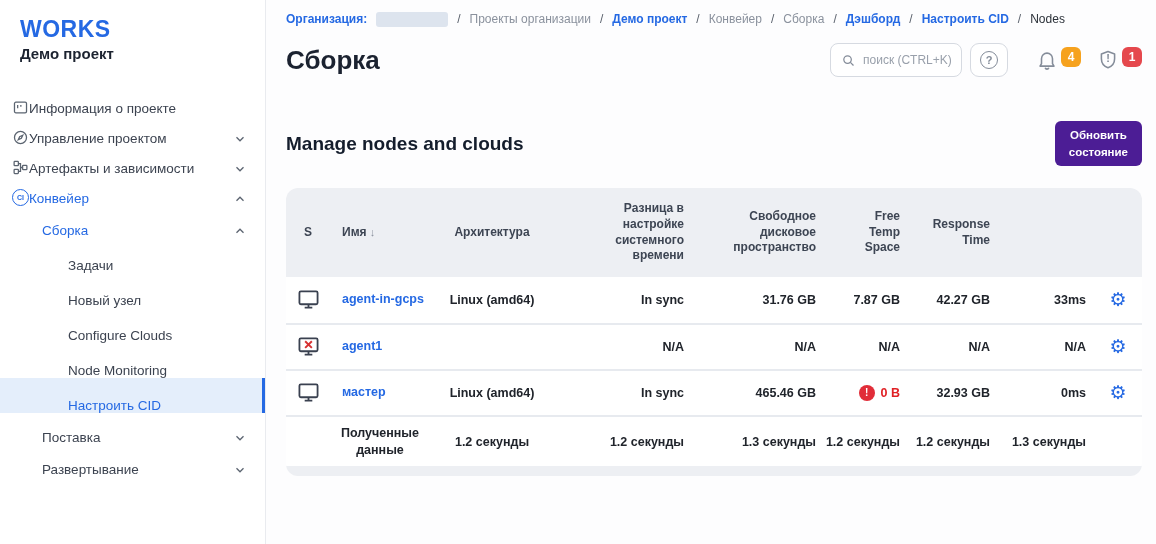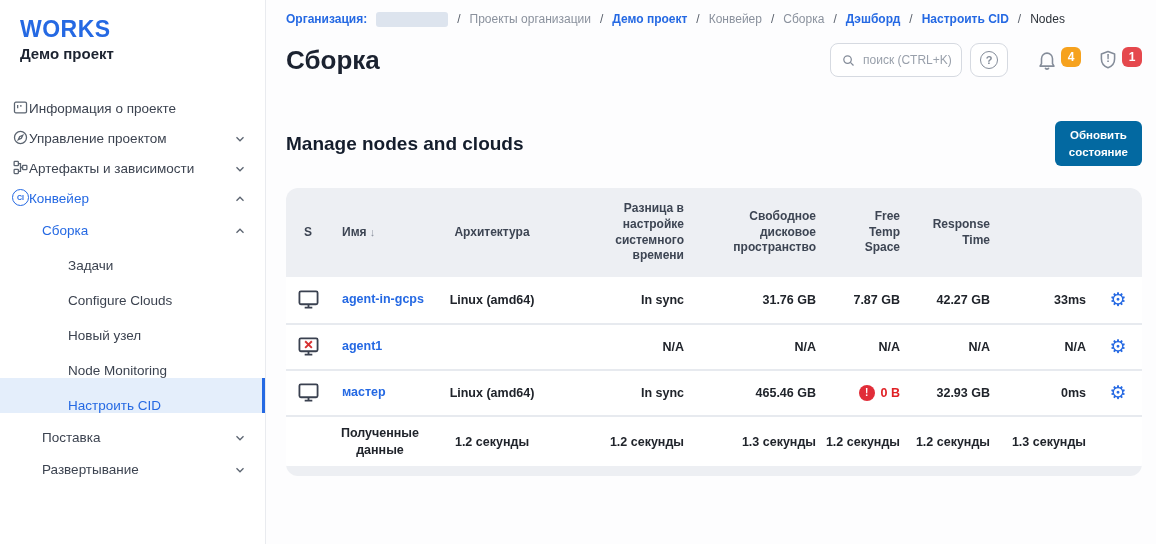--- a/index.html
+++ b/index.html
@@ -41,21 +41,21 @@
   .search-box input::placeholder { color:#99a0ab; }
   .help-btn { width:38px; height:34px; border:1px solid #d6dae1; border-radius:9px; background:#fff; margin-left:8px; display:flex; align-items:center; justify-content:center; cursor:pointer; }
   .help-circle { width:18px; height:18px; border:1.4px solid #848c99; border-radius:50%; color:#848c99; font-size:11px; font-weight:700; display:flex; align-items:center; justify-content:center; }
   .icon-group { display:flex; align-items:flex-start; margin-left:28px; cursor:pointer; }
   .icon-group + .icon-group { margin-left:16px; }
   .count-badge { min-width:20px; height:20px; border-radius:6px; color:#fff; font-size:12px; font-weight:700; display:flex; align-items:center; justify-content:center; margin-left:3px; margin-top:-2px; padding:0 4px; }
   .badge-orange { background:#f6a21e; }
   .badge-red { background:#e5484d; }
   .heading-row { display:flex; justify-content:space-between; align-items:center; margin-top:44px; }
   .section-heading { font-size:19px; font-weight:800; color:#141d2c; }
-  .refresh-btn { background:#0369a1; color:#fff; border:none; border-radius:6px; font-size:11.5px; font-weight:700; line-height:1.45; padding:6px 14px; text-align:center; cursor:pointer; font-family:inherit; }
+  .refresh-btn { background:#4c1d95; color:#fff; border:none; border-radius:6px; font-size:11.5px; font-weight:700; line-height:1.45; padding:6px 14px; text-align:center; cursor:pointer; font-family:inherit; }
   
   .card { margin-top:22px; background:#edeff3; border-radius:12px; overflow:hidden; width:856px; }
   .trow { display:grid; grid-template-columns:44px 100px 124px 138px 132px 84px 90px 96px 48px; align-items:center; }
   .thead { padding:13px 0; min-height:66px; }
   .th { font-size:12px; font-weight:600; color:#3d4553; line-height:1.3; }
   .cell { font-size:12.5px; }
   .c-center { text-align:center; }
   .c-left { text-align:left; padding-left:12px; }
   .c-right { text-align:right; padding-right:8px; }
   .body-row { background:#fff; min-height:46px; padding:6px 0; }
@@ -140,24 +140,24 @@
         <svg width="14" height="14" viewBox="0 0 24 24" fill="none" stroke="#5b6470" stroke-width="2.2">
             <polyline points="6,15 12,9 18,15"></polyline>
           </svg>
       </span>
     </div>
 
     <div class="nav-item lv2">
       <span class="nav-label">Задачи</span>
     </div>
     <div class="nav-item lv2">
+      <span class="nav-label">Новый узел</span>
+    </div>
+    <div class="nav-item lv2">
       <span class="nav-label">Configure Clouds</span>
-    </div>
-    <div class="nav-item lv2">
-      <span class="nav-label">Новый узел</span>
     </div>
     <div class="nav-item lv2">
       <span class="nav-label">Node Monitoring</span>
     </div>
     <div class="nav-item lv2 active">
       <span class="nav-label">Настроить CID</span>
     </div>
 
     <div class="nav-item lv1">
       <span class="nav-label">Поставка</span>

